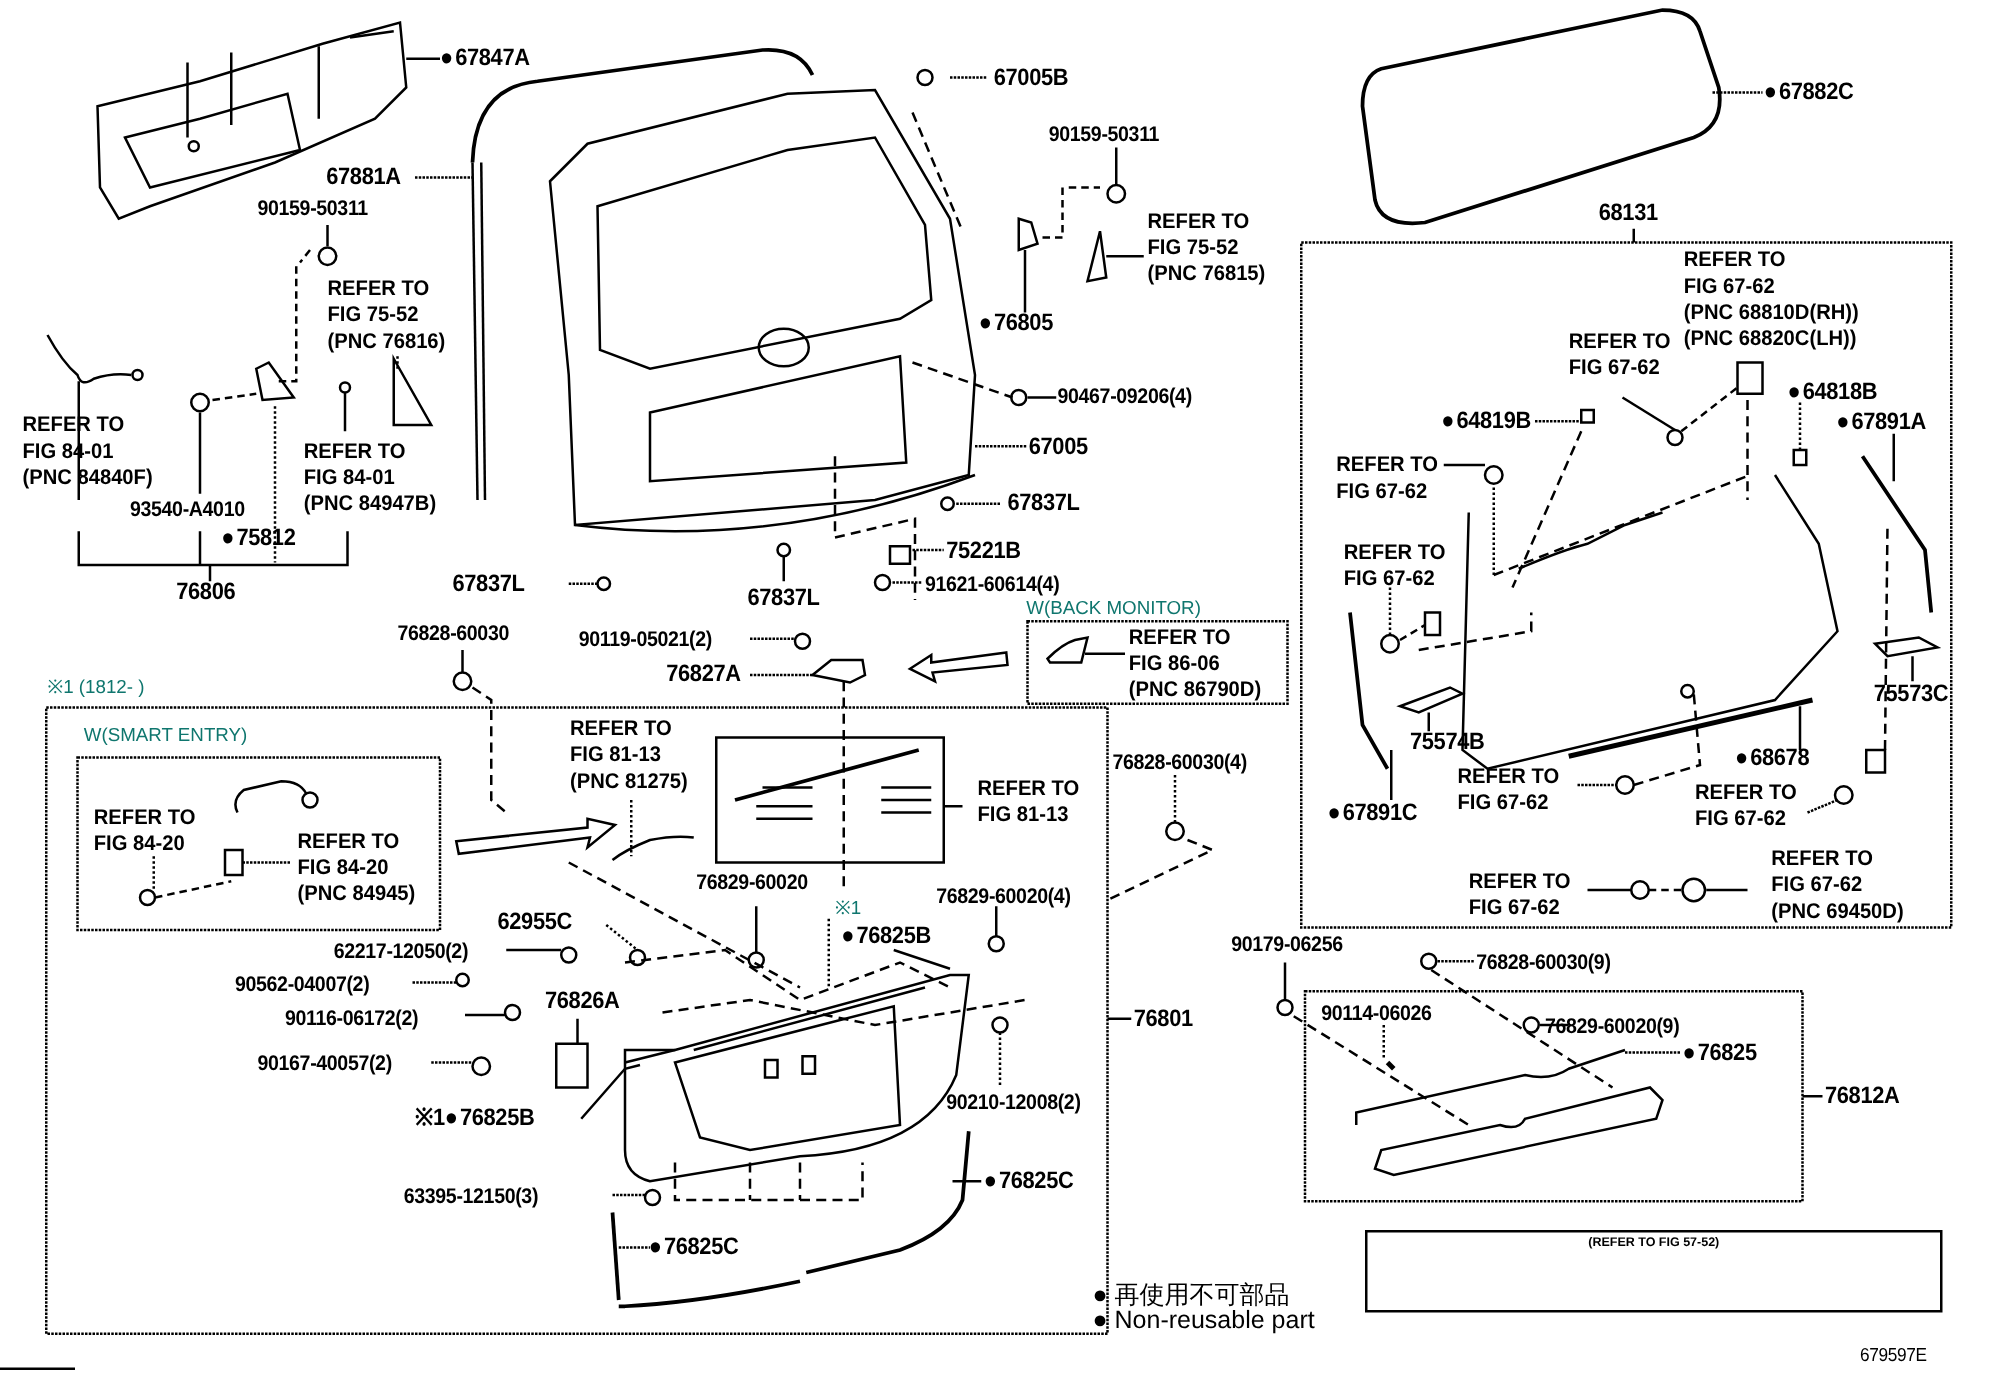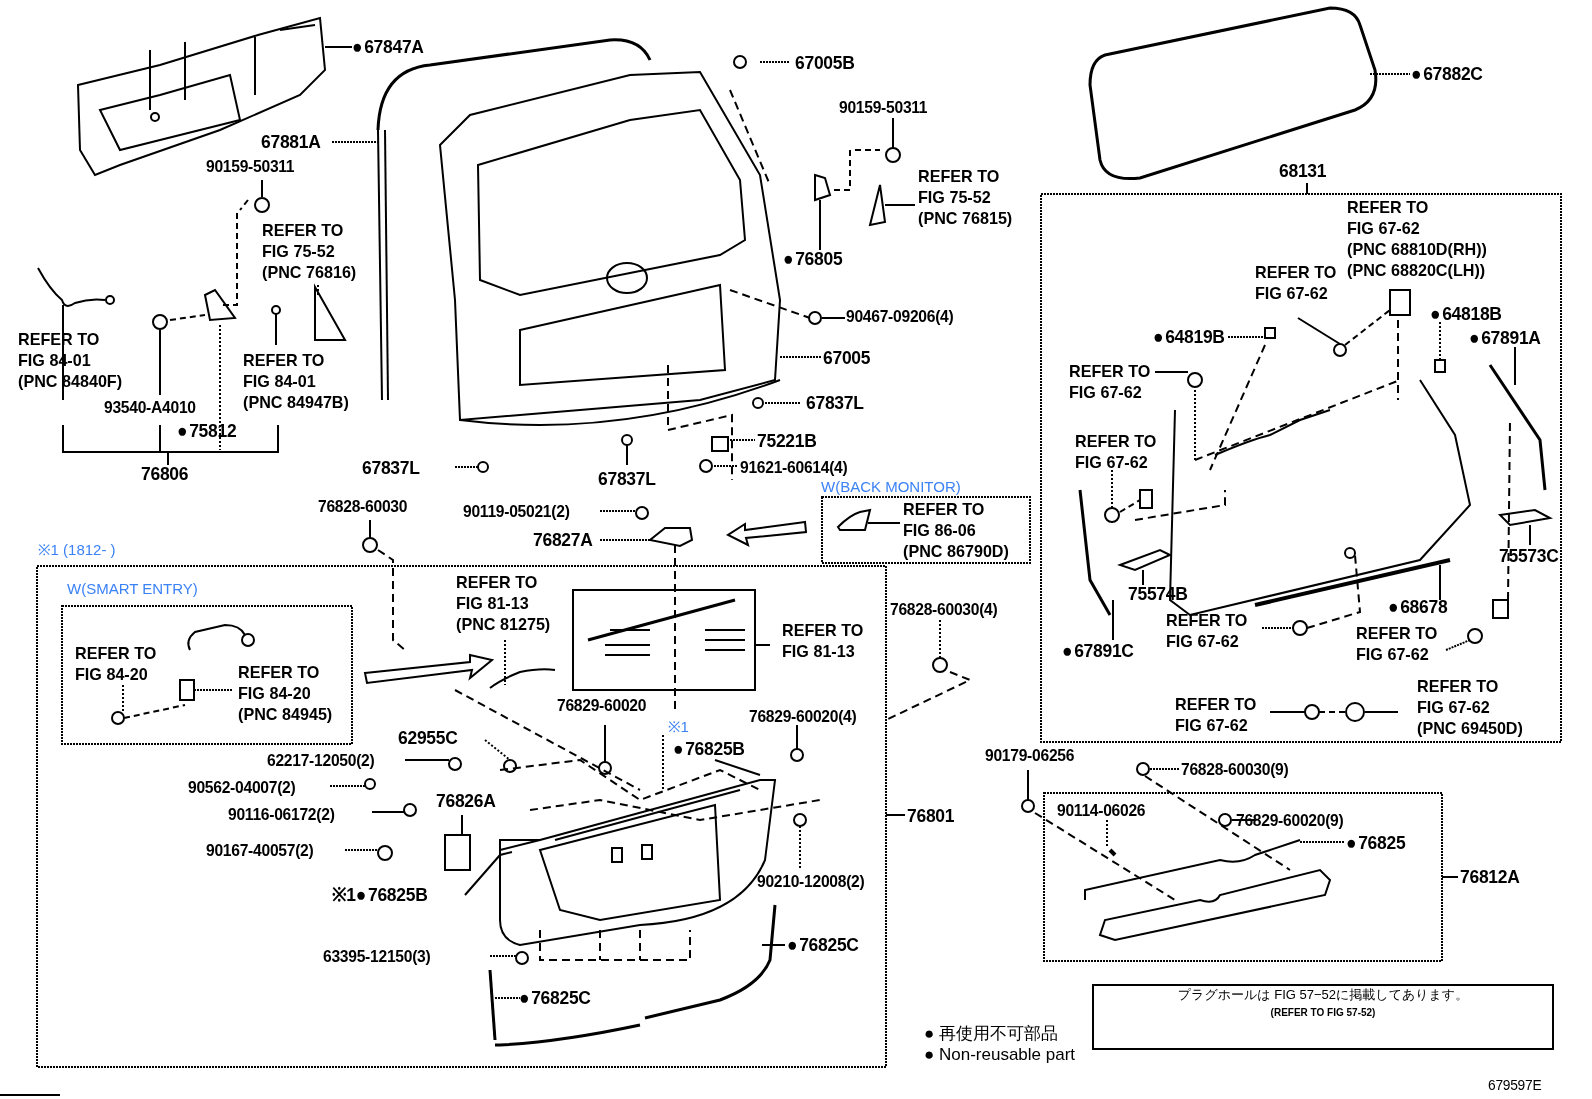--- a/index.html
+++ b/index.html
@@ -1,23 +1,23 @@
 <!DOCTYPE html>
 <html><head>
 <meta charset="utf-8">
 <style>
   html,body{margin:0;padding:0;background:#fff;}
   #stage{position:relative;width:1592px;height:1099px;background:#fff;overflow:hidden;font-family:"DejaVu Sans Condensed","DejaVu Sans",sans-serif;color:#000;}
   svg#art{position:absolute;left:0;top:0;}
   .lbl{position:absolute;font-family:"Liberation Sans",sans-serif;font-weight:bold;font-size:19px;letter-spacing:-0.3px;line-height:21px;white-space:nowrap;color:#000;transform:scaleX(0.92);transform-origin:left top;}
   .ref{position:absolute;font-family:"Liberation Sans",sans-serif;font-weight:bold;font-size:17px;line-height:21px;white-space:pre;color:#000;transform:scaleX(0.95);transform-origin:left top;}
-  .small{position:absolute;font-family:"Liberation Sans",sans-serif;font-size:15px;line-height:17px;white-space:nowrap;color:#3b82f6;}
+  .small{position:absolute;font-family:"Liberation Sans",sans-serif;font-size:15px;line-height:17px;white-space:nowrap;color:#0f766e;}
   .note{position:absolute;left:1092px;top:984px;width:458px;height:62px;border:2px solid #000;text-align:center;font-family:"Liberation Sans",sans-serif;font-size:13px;line-height:18px;}
   .note .n3{font-weight:bold;font-size:10px;}
-  .legend{position:absolute;left:924px;font-family:"Liberation Sans",sans-serif;font-size:17px;white-space:nowrap;}
+  .legend{position:absolute;left:874px;font-family:"Liberation Sans",sans-serif;font-size:20px;white-space:nowrap;}
   .dot::before{content:"●";margin-right:2px;}
 </style>
 </head>
 <body>
 
 <div id="stage">
 
 <svg id="art" width="1592" height="1099" viewBox="0 0 1592 1099" fill="none" stroke="#000" stroke-width="2">
 
   <g>
@@ -336,19 +336,18 @@
 
 <div class="small" style="left:821px;top:478px;">W(BACK MONITOR)</div>
 <div class="small" style="left:67px;top:580px;">W(SMART ENTRY)</div>
 <div class="small" style="left:38px;top:541px;text-align:right;">※1 (1812-      )</div>
 <div class="small" style="left:668px;top:718px;">※1</div>
 
 <div class="legend" style="top:1022px;"><span>● </span><span>再使用不可部品</span></div>
 <div class="legend" style="top:1045px;"><span>● </span><span>Non-reusable part</span></div>
 
 <div class="note">
-  <div>プラグホールは FIG 57−52に掲載してあります。</div>
   <div class="n3">(REFER TO FIG 57-52)</div>
 </div>
 
 <div class="lbl" style="left:1488px;top:1074px;font-size:15px;font-weight:normal;">679597E</div>
 
 </div>
 
 </body></html>

